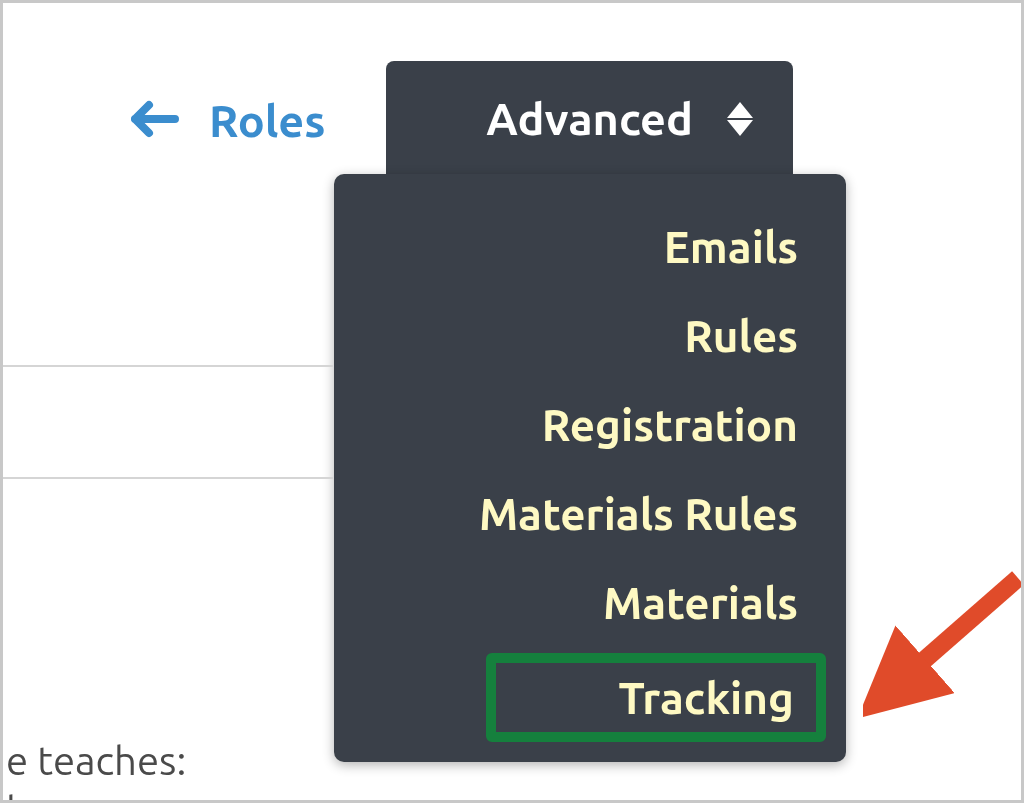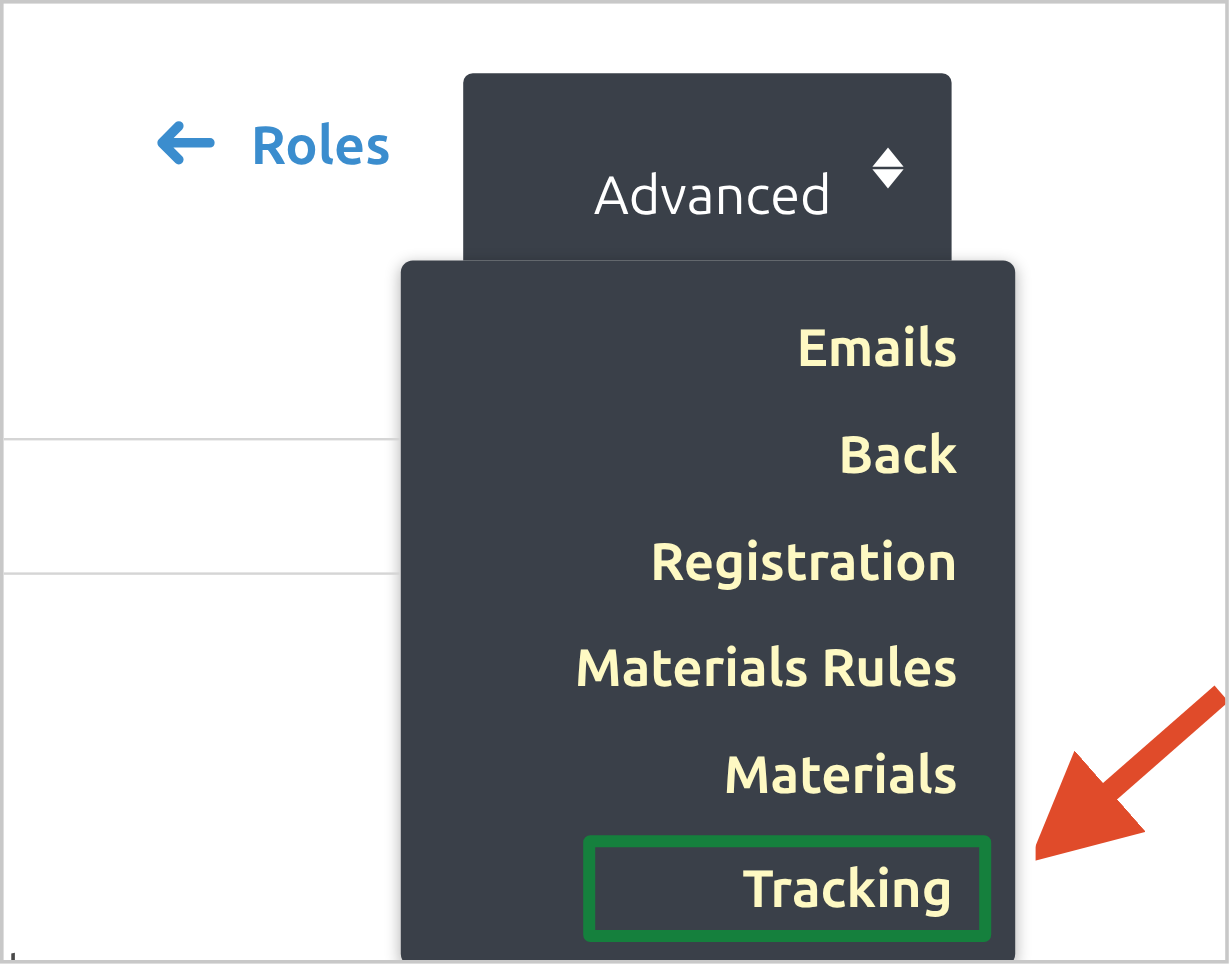--- a/index.html
+++ b/index.html
@@ -67,23 +67,22 @@
     .dropdown-toggle-inner {
       width: 100%;
       display: flex;
       align-items: center;
       justify-content: flex-end;
       gap: 34px;
     }
     
     .dropdown-label {
       font-size: 45px;
-      font-weight: 400;
+      font-weight: 700;
       color: #ffffff;
-      margin-top: 43px;
     }
     
     .sort-icon {
       display: flex;
       flex-direction: column;
       gap: 2px;
     }
     
     .triangle-up {
       width: 0;
@@ -191,21 +190,21 @@
         <span class="dropdown-label">Advanced</span>
         <span class="sort-icon">
           <span class="triangle-up"></span>
           <span class="triangle-down"></span>
         </span>
       </div>
     </div>
 
     <div class="dropdown-menu">
       <div class="dropdown-item">Emails</div>
-      <div class="dropdown-item">Back</div>
+      <div class="dropdown-item">Rules</div>
       <div class="dropdown-item">Registration</div>
       <div class="dropdown-item">Materials Rules</div>
       <div class="dropdown-item">Materials</div>
       <div class="dropdown-item highlighted">Tracking</div>
     </div>
   </div>
 
   <div class="arrow-annotation">
     <svg width="170" height="170" viewBox="0 0 170 170">
       <defs>
@@ -213,15 +212,16 @@
           <polygon points="0 0, 5 2.5, 0 5" fill="#e04b2a"></polygon>
         </marker>
       </defs>
       <line x1="155" y1="15" x2="35" y2="120" stroke="#e04b2a" stroke-width="18" marker-end="url(#arrowhead)"></line>
     </svg>
   </div>
 
   <div class="divider-1"></div>
   <div class="divider-2"></div>
 
+  <div class="partial-text-1">e teaches:</div>
   <div class="partial-text-2">hanges</div>
 
 </div>
 
 </body></html>

